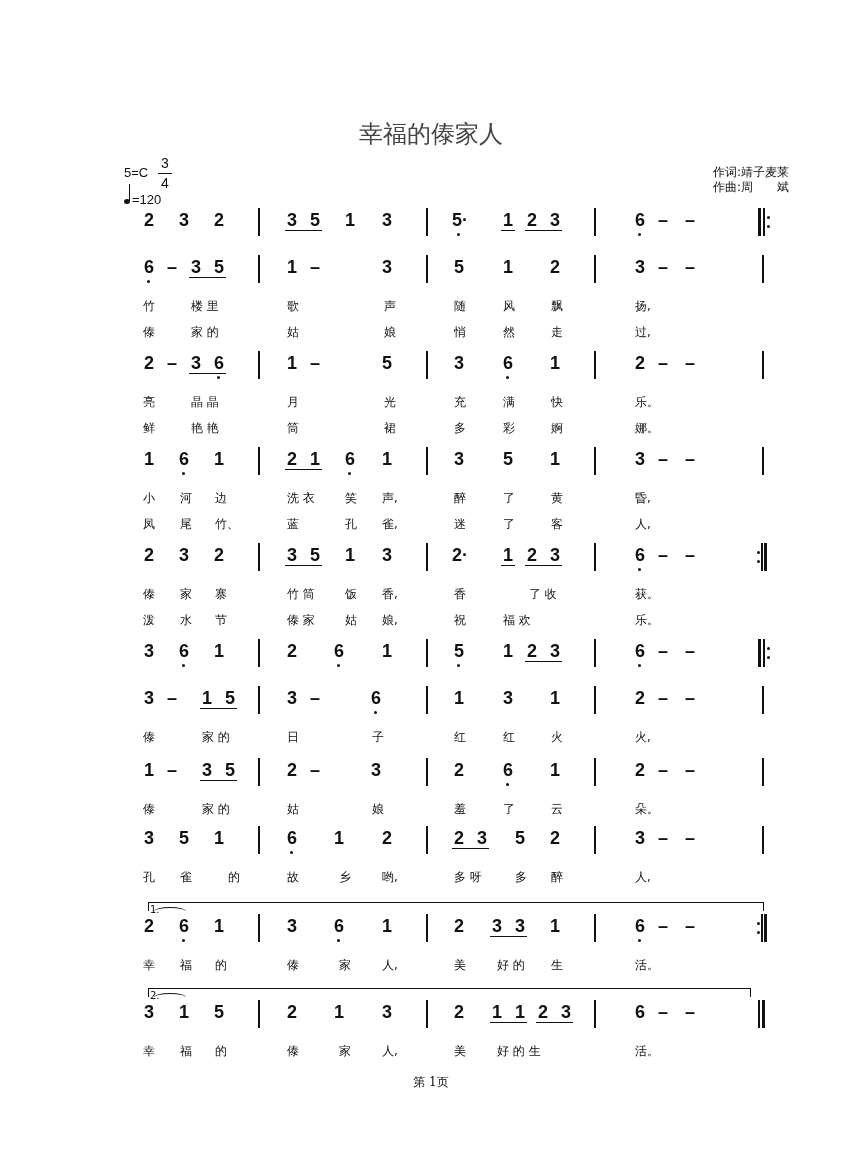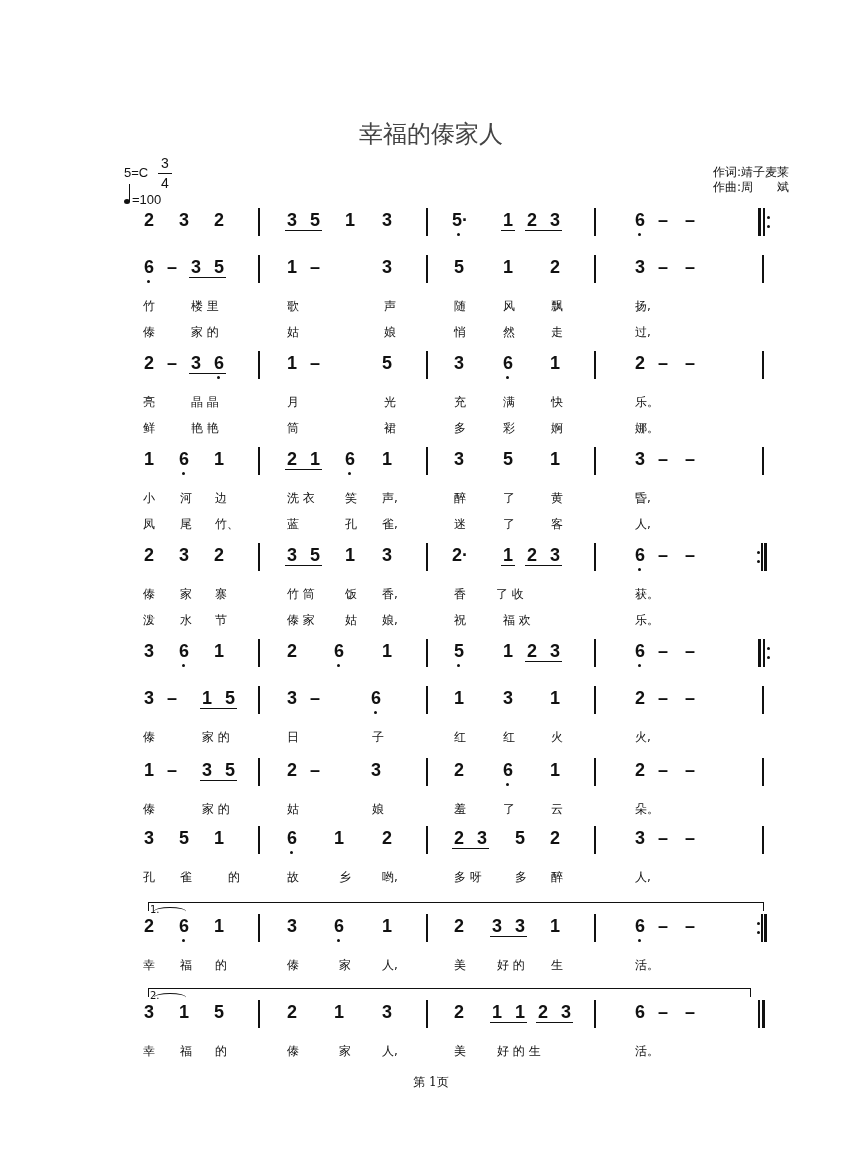--- a/index.html
+++ b/index.html
@@ -25,21 +25,21 @@
 </head>
 <body>
 
 <div class="title">幸福的傣家人</div>
 <div class="key">5=C</div>
 <div class="timesig">
   <div>3</div>
   <div class="bar"></div>
   <div>4</div>
 </div>
-<div class="tempo"><span class="note"></span><span>=100</span></div>
+<div class="tempo"><span class="note"></span><span>=120</span></div>
 <div class="credits">
   <div>作词:靖子麦莱</div>
   <div>作曲:周　　斌</div>
 </div>
 
 <div id="score">
     <div class="n" style="left: 142px; top: 210px;">2</div>
     <div class="n" style="left: 177px; top: 210px;">3</div>
     <div class="n" style="left: 212px; top: 210px;">2</div>
     <div class="n" style="left: 285px; top: 210px;">3</div>
@@ -201,21 +201,21 @@
     <div class="dot" style="left: 757px; top: 560px;"></div>
     <div class="bl" style="left: 761px; top: 543px; height: 28px;"></div>
     <div class="bl" style="left: 764px; top: 543px; height: 28px; width: 3px;"></div>
     <div class="lyr" style="left: 143px; top: 586px;">傣</div>
     <div class="lyr" style="left: 180px; top: 586px;">家</div>
     <div class="lyr" style="left: 215px; top: 586px;">寨</div>
     <div class="lyr" style="left: 287px; top: 586px;">竹 筒</div>
     <div class="lyr" style="left: 345px; top: 586px;">饭</div>
     <div class="lyr" style="left: 382px; top: 586px;">香,</div>
     <div class="lyr" style="left: 454px; top: 586px;">香</div>
-    <div class="lyr" style="left: 496px; top: 586px;">了 收</div>
+    <div class="lyr" style="left: 529px; top: 586px;">了 收</div>
     <div class="lyr" style="left: 635px; top: 586px;">获。</div>
     <div class="lyr" style="left: 143px; top: 612px;">泼</div>
     <div class="lyr" style="left: 180px; top: 612px;">水</div>
     <div class="lyr" style="left: 215px; top: 612px;">节</div>
     <div class="lyr" style="left: 287px; top: 612px;">傣 家</div>
     <div class="lyr" style="left: 345px; top: 612px;">姑</div>
     <div class="lyr" style="left: 382px; top: 612px;">娘,</div>
     <div class="lyr" style="left: 454px; top: 612px;">祝</div>
     <div class="lyr" style="left: 503px; top: 612px;">福 欢</div>
     <div class="lyr" style="left: 635px; top: 612px;">乐。</div>

